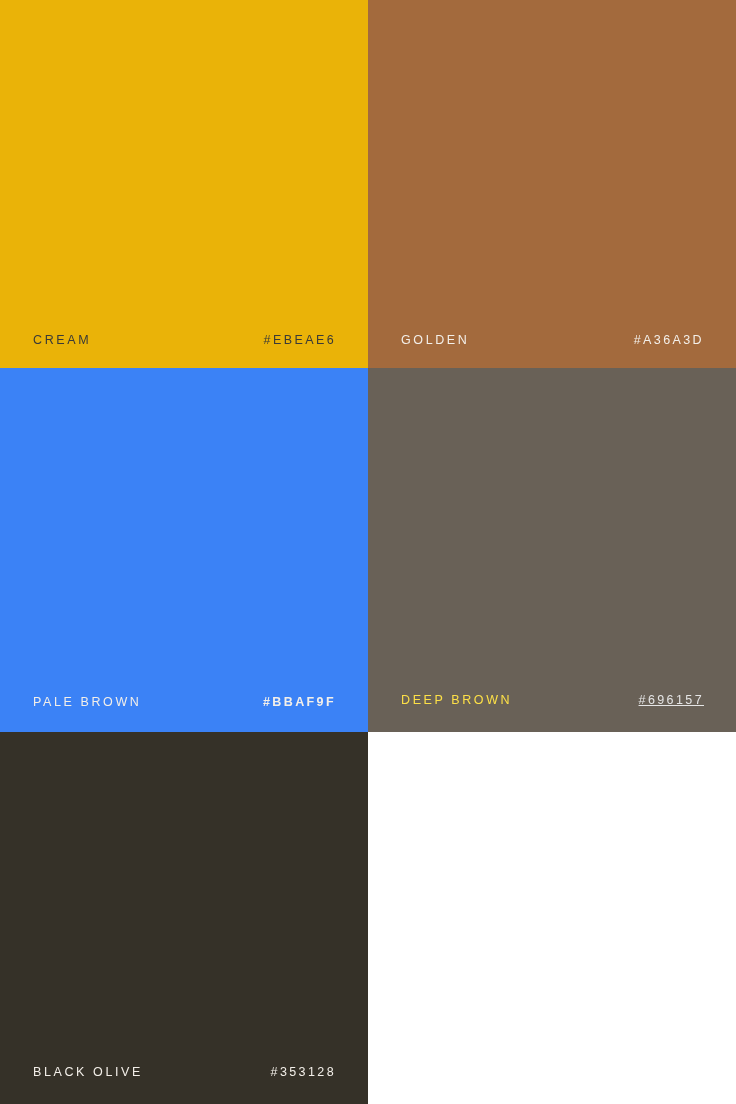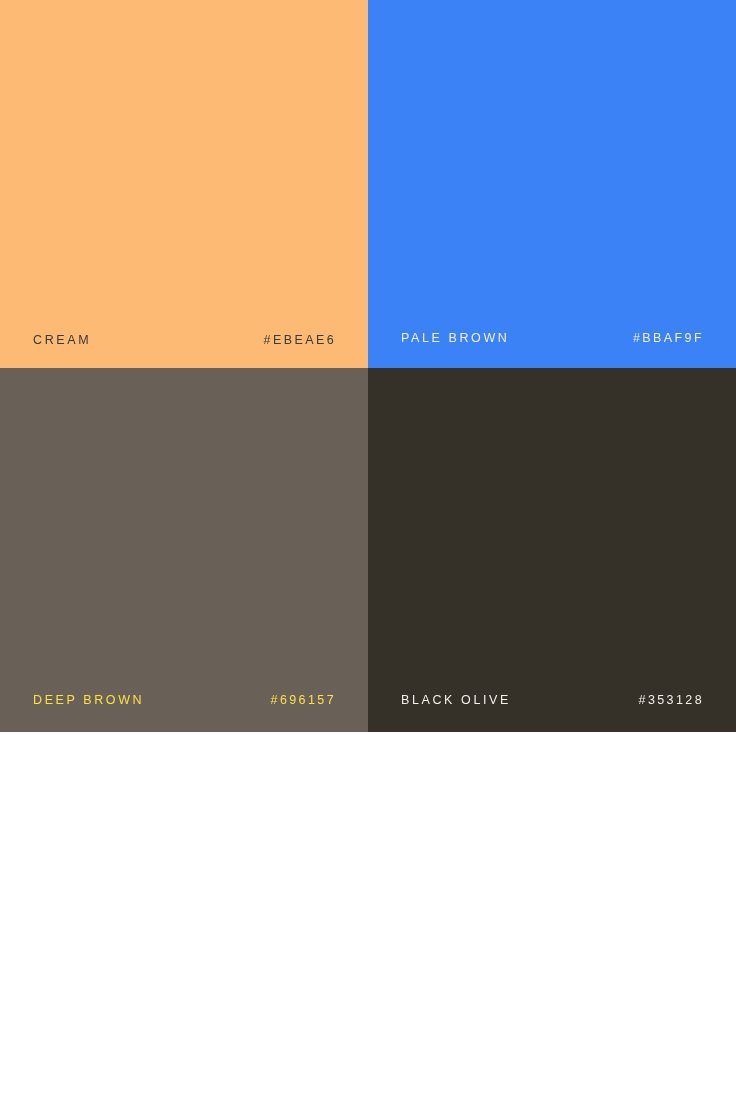--- a/index.html
+++ b/index.html
@@ -69,40 +69,46 @@
   .swatch.dark-text .swatch-name,
   .swatch.dark-text .swatch-hex {
     color: #3a3a38;
   }
 </style>
 </head>
 <body>
 
 <div class="palette">
 
-  <div class="swatch row-1 dark-text" style="background-color: #fdba74;">
+  <div class="swatch row-1 dark-text" style="background-color: #eab308;">
     <div class="swatch-label-row">
       <span class="swatch-name" style="color: rgb(58, 58, 56);">CREAM</span>
       <span class="swatch-hex" style="color: rgb(58, 58, 56);">#EBEAE6</span>
     </div>
   </div>
 
+  <div class="swatch row-1" style="background-color: rgb(163, 106, 61);">
+    <div class="swatch-label-row">
+      <span class="swatch-name" style="color: rgb(243, 239, 233);">GOLDEN</span>
+      <span class="swatch-hex" style="color: rgb(243, 239, 233);">#A36A3D</span>
+    </div>
+  </div>
 
   <div class="swatch row-2" style="background-color: #3b82f6;">
     <div class="swatch-label-row">
       <span class="swatch-name" style="color: rgb(243, 239, 233);">PALE BROWN</span>
-      <span class="swatch-hex" style="color: rgb(243, 239, 233);">#BBAF9F</span>
+      <span class="swatch-hex" style="color: rgb(243, 239, 233); font-weight: bold;">#BBAF9F</span>
     </div>
   </div>
 
 
   <div class="swatch row-3" style="background-color: rgb(105, 97, 87);">
     <div class="swatch-label-row">
       <span class="swatch-name" style="color: #fde047;">DEEP BROWN</span>
-      <span class="swatch-hex" style="color: #fde047;">#696157</span>
+      <span class="swatch-hex" style="color: #e5e5e5; text-decoration: underline;">#696157</span>
     </div>
   </div>
 
   <div class="swatch row-3" style="background-color: rgb(53, 49, 40);">
     <div class="swatch-label-row">
       <span class="swatch-name" style="color: rgb(243, 239, 233);">BLACK OLIVE</span>
       <span class="swatch-hex" style="color: rgb(243, 239, 233);">#353128</span>
     </div>
   </div>
 

